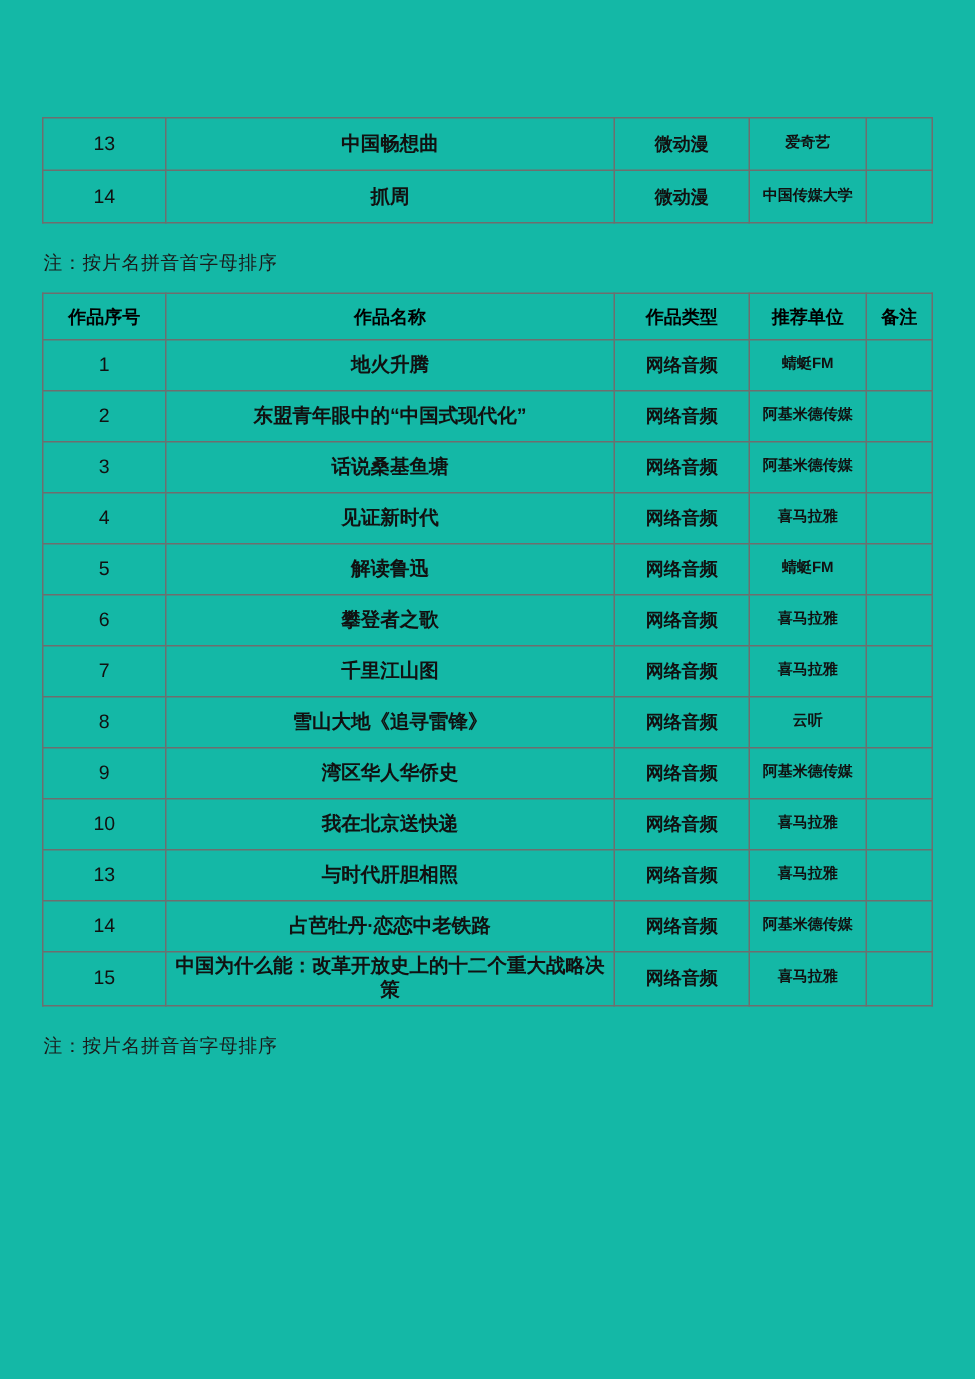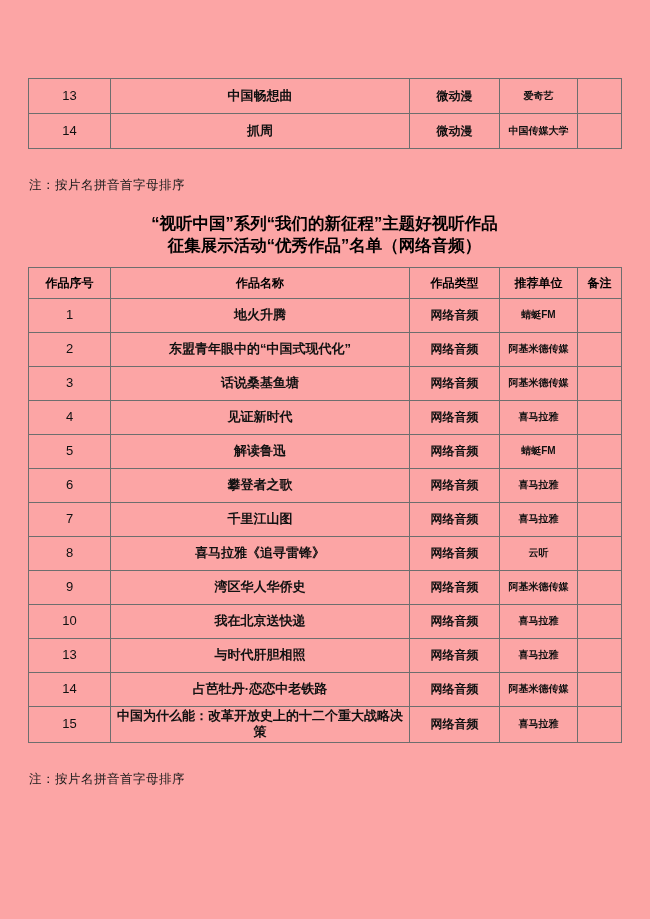--- a/index.html
+++ b/index.html
@@ -2,21 +2,21 @@
 <html><head>
 <meta charset="utf-8">
 <style>
   html, body { margin:0; padding:0; }
   body {
     width:650px; height:919px;
     background:#ffffff;
     font-family:"Liberation Sans", sans-serif;
     color:#111111;
   }
-  .page { position:relative; width:650px; height:919px; overflow:hidden; background:#fca5a5; }
+  .page { position:relative; width:650px; height:919px; overflow:hidden; background:#14b8a6; }
   .content { position:absolute; left:28px; top:0; width:593px; }
 
   table.works {
     border-collapse:collapse;
     table-layout:fixed;
     width:593px;
   }
   table.works td, table.works th {
     border:1px solid #6e6e6e;
     text-align:center;
@@ -35,21 +35,21 @@
   .c-no     { font-size:13px; font-weight:400; }
   .c-title  { font-size:13px; font-weight:600; }
   .c-type   { font-size:12px; font-weight:600; }
   .c-unit   { font-size:10px; font-weight:600; }
   .c-remark { font-size:12px; }
 
   .note {
     font-family:Liberation Serif, serif;
     font-size:12.5px;
     color:#1a1a1a;
-    margin:28px 0 0 1px;
+    margin:18px 0 0 1px;
     letter-spacing:0.5px;
   }
   .doc-title {
     margin-top:18px;
     text-align:center;
     font-size:16.5px;
     font-weight:bold;
     line-height:22px;
     color:#000;
   }
@@ -83,24 +83,20 @@
     <td class="c-title">抓周</td>
     <td class="c-type">微动漫</td>
     <td class="c-unit">中国传媒大学</td>
     <td class="c-remark"></td>
   </tr>
 </tbody>
     </table>
 
     <div class="note">注：按片名拼音首字母排序</div>
 
-    <div class="doc-title">
-      <span class="line">“视听中国”系列“我们的新征程”主题好视听作品</span>
-      <span class="line">征集展示活动“优秀作品”名单（网络音频）</span>
-    </div>
 
     <table class="works t2">
       <colgroup>
         <col style="width:82px">
           <col style="width:299px">
           <col style="width:90px">
           <col style="width:78px">
           <col style="width:44px">
       </colgroup>
       <thead>
@@ -164,21 +160,21 @@
   <tr>
     <td class="c-no">7</td>
     <td class="c-title">千里江山图</td>
     <td class="c-type">网络音频</td>
     <td class="c-unit">喜马拉雅</td>
     <td class="c-remark"></td>
   </tr>
 
   <tr>
     <td class="c-no">8</td>
-    <td class="c-title">喜马拉雅《追寻雷锋》</td>
+    <td class="c-title">雪山大地《追寻雷锋》</td>
     <td class="c-type">网络音频</td>
     <td class="c-unit">云听</td>
     <td class="c-remark"></td>
   </tr>
 
   <tr>
     <td class="c-no">9</td>
     <td class="c-title">湾区华人华侨史</td>
     <td class="c-type">网络音频</td>
     <td class="c-unit">阿基米德传媒</td>

